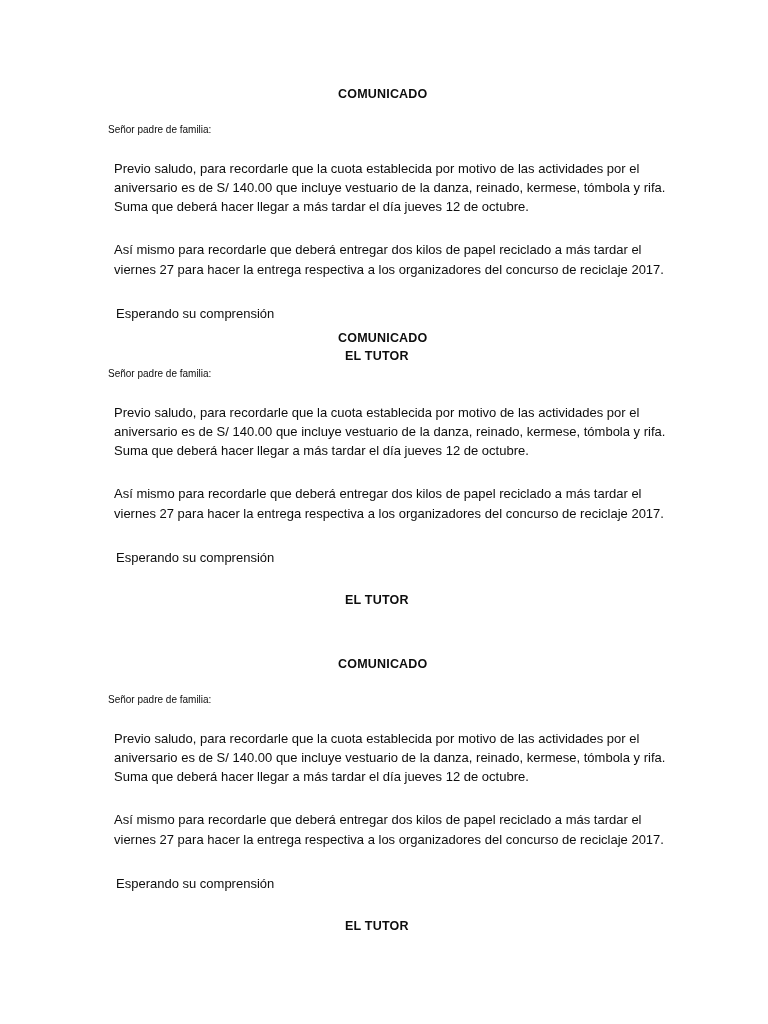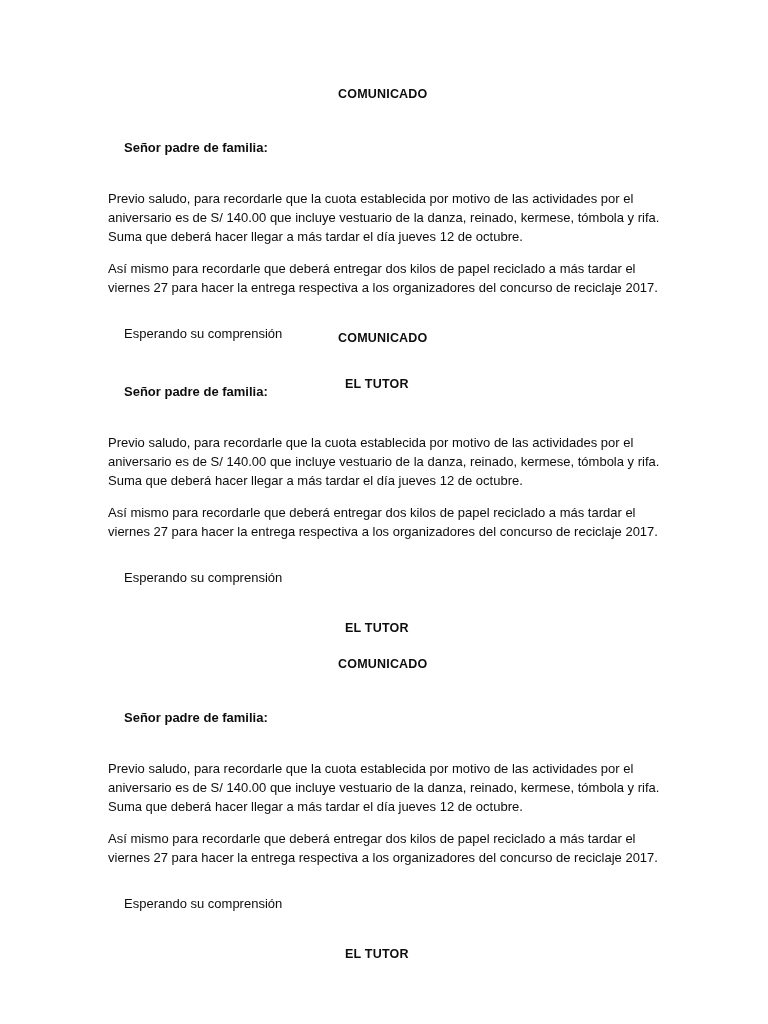--- a/index.html
+++ b/index.html
@@ -38,43 +38,43 @@
     font-size: 12.5px;
     font-weight: bold;
     letter-spacing: 0.2px;
     line-height: 1.35;
     margin: 0 0 0 0;
     padding-left: 230px;   
     white-space: nowrap;
   }
 
   .salutation {
-    font-size: 13px;
-    font-weight: bold;
+    font-size: 10px;
+    font-weight: normal;
     line-height: 1.4;
-    margin: 16px;
+    margin: 0;
     white-space: nowrap;
   }
 
   .para {
     font-size: 13px;
     line-height: 19.2px;
-    margin: 0;
+    margin: 6px;
     text-align: left;
   }
 
   .para .ln {
     display: block;
     white-space: nowrap;
   }
 
   .closing {
     font-size: 13px;
     line-height: 1.4;
-    margin: 16px;
+    margin: 8px;
     white-space: nowrap;
   }
 
   .signature {
     font-size: 12.5px;
     font-weight: bold;
     letter-spacing: 0.2px;
     line-height: 1.35;
     margin: 5px;
     padding-left: 232px;   

